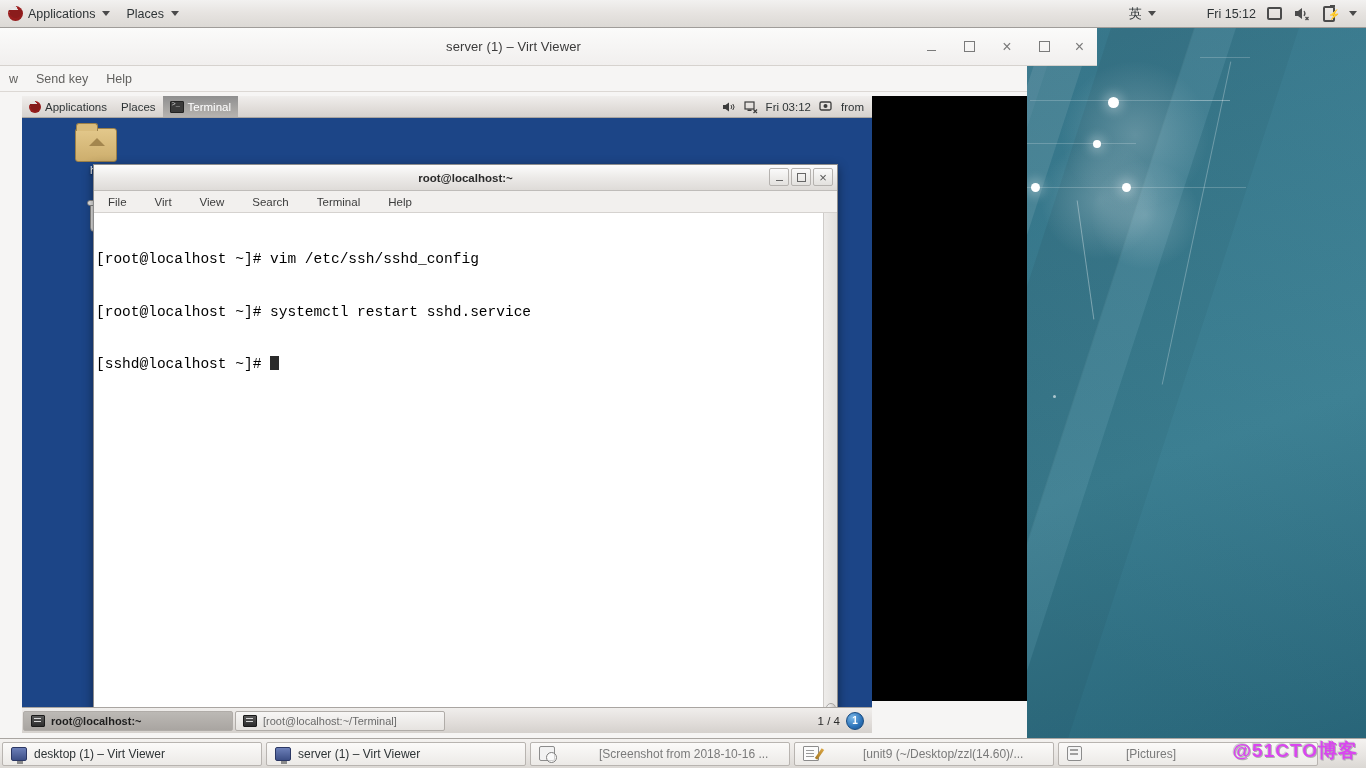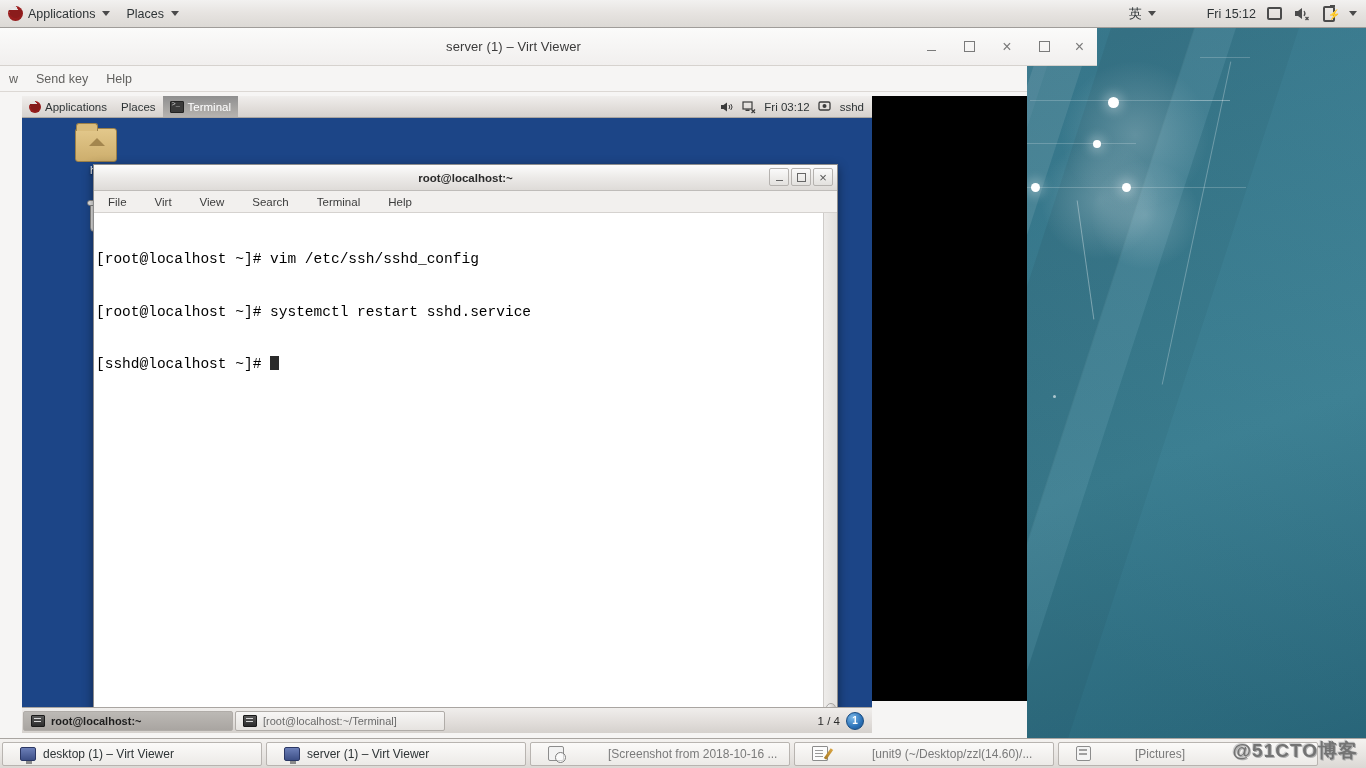--- a/index.html
+++ b/index.html
@@ -341,21 +341,21 @@
     position: absolute; left: 0; bottom: 0; width: 1366px; height: 30px;
     background: linear-gradient(to bottom, #f4f2f0 0%, #e8e5e2 55%, #dbd8d4 100%);
     border-top: 1px solid #a9a5a1;
     display: flex; align-items: center;
     z-index: 60;
     font-size: 12px; color: #2e3436;
   }
   .h-task {
     display: flex; align-items: center; gap: 7px;
     height: 24px; width: 260px;
-    margin: 0 2px; padding: 0 17px;
+    margin: 0 2px; padding: 0 8px;
     border: 1px solid #b8b4b0; border-radius: 2px;
     background: linear-gradient(to bottom, #fbfaf9, #eceae7);
     white-space: nowrap; overflow: hidden; cursor: pointer; text-align: right;
   }
   .h-task.dim { color: #7a7a7a; gap: 44px; }
   .monitor-ico {
     width: 16px; height: 14px; flex: none; position: relative;
     background: linear-gradient(to bottom, #6c7fb8 0%, #3d4f86 100%);
     border: 1px solid #2b3764; border-radius: 2px;
   }
@@ -392,21 +392,21 @@
     width: 15px; height: 15px; flex: none; position: relative;
     border: 1.5px solid #8c8c8c; border-radius: 2px; background: #f4f4f4;
   }
   .pic-ico::before {
     content: ""; position: absolute; left: 2px; top: 2px;
     width: 8px; height: 2px; background: #a0a0a0;
     box-shadow: 0 4px 0 #a0a0a0;
   }
   #watermark {
     position: absolute; right: 8px; bottom: 4px;
-    font-size: 19px; font-weight: bold; color: #737373;
+    font-size: 19px; font-weight: bold; color: #d946ef;
     text-shadow: 1px 1px 0 #b0b0b0, -1px -1px 0 #cfcfcf;
     letter-spacing: 1px;
     z-index: 70; pointer-events: none;
   }
   
   #black-gap {
     position: absolute; left: 872px; top: 96px;
     width: 155px; height: 605px; background: #000;
     z-index: 24;
   }
@@ -528,21 +528,21 @@
           <path d="M9.5 9.5 l3.5 3.5 M13 9.5 l-3.5 3.5" stroke="#3c3c3c" stroke-width="1.2"></path>
         </svg>
       </span>
       <span style="font-size:11.5px;">Fri 03:12</span>
       <span class="g-ico">
         <svg width="14" height="14" viewBox="0 0 14 14">
           <rect x="1" y="2" width="11" height="8" rx="1.5" fill="none" stroke="#3c3c3c" stroke-width="1.3"></rect>
           <circle cx="6.5" cy="6" r="2" fill="#3c3c3c"></circle>
         </svg>
       </span>
-      <span style="font-size:11.5px;">sshd</span>
+      <span style="font-size:11.5px;">from</span>
     </div>
   </div>
 
   <div class="desk-icon" style="left:42px; top:32px;">
     <div class="folder-ico">
       
     </div>
     <div>ho</div>
   </div>
   <div class="desk-icon" style="left:48px; top:102px;">

